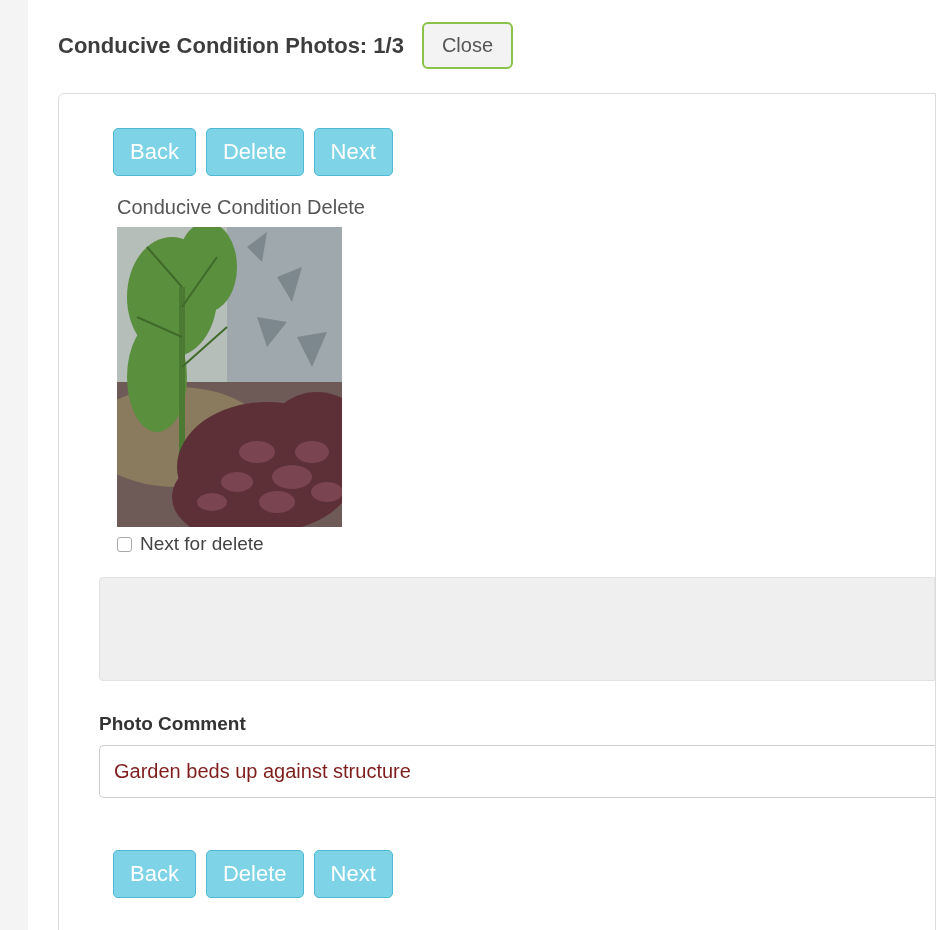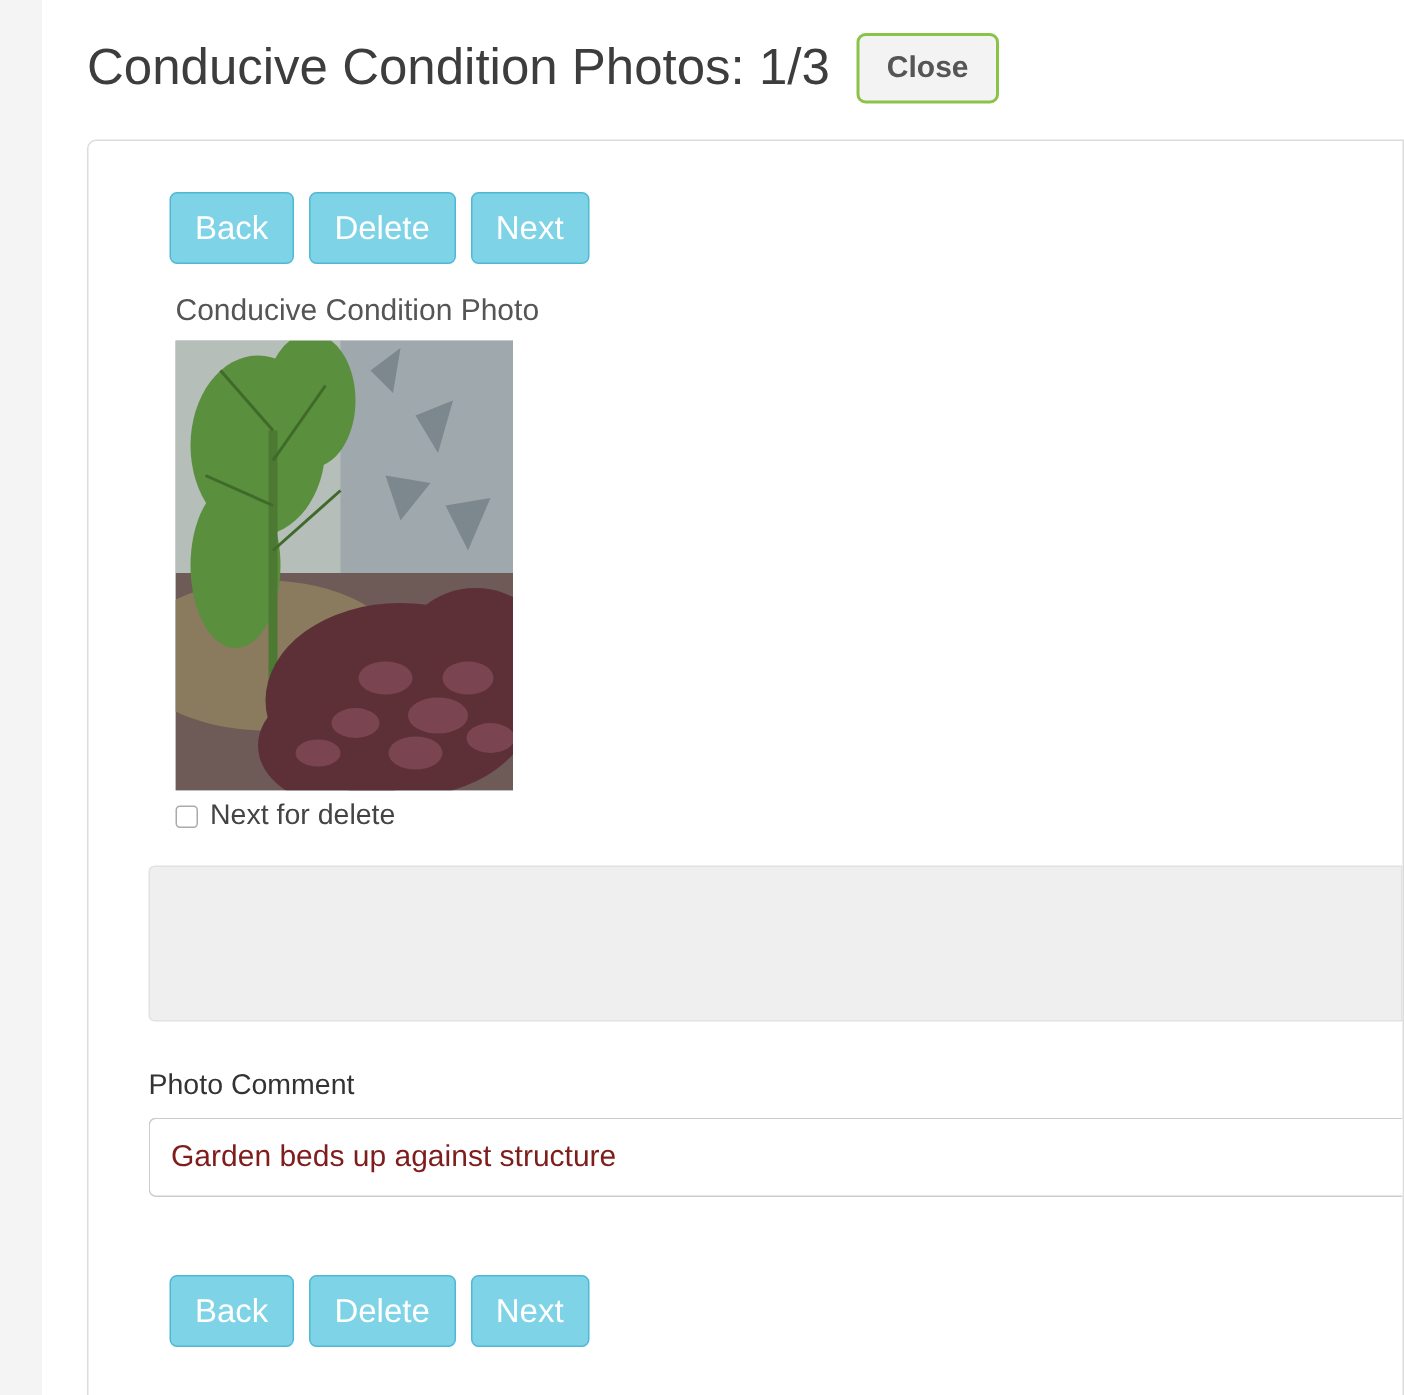--- a/index.html
+++ b/index.html
@@ -27,33 +27,32 @@
     bottom: 0;
     padding: 22px 0 0 30px;
   }
   .header-row {
     display: flex;
     align-items: center;
     gap: 18px;
     margin-bottom: 24px;
   }
   .page-title {
-    font-size: 34px;
-    font-weight: 400;
+    font-size: 22px;
+    font-weight: 700;
     color: #3d3d3d;
   }
   .close-btn {
     font-size: 20px;
     color: #555;
     background: #f3f3f3;
     border: 2px solid #8BC34A;
     border-radius: 6px;
     padding: 10px 18px;
     cursor: pointer;
-    font-weight: bold;
   }
 
   .panel {
     border: 1px solid #dcdcdc;
     border-radius: 6px 0 0 0;
     padding: 34px 0 44px 40px; 
     min-height: 840px;
   }
 
   .nav-row {
@@ -110,21 +109,21 @@
     background: #efefef;
     border: 1px solid #e2e2e2;
     border-radius: 4px 0 0 4px;
     height: 104px;
     margin: 0 0 32px 0;
     width: 100%;
   }
 
   .comment-label{
     font-size: 19px;
-    font-weight: 400;
+    font-weight: 700;
     color: #333;
     margin-bottom: 10px;
   }
   .comment-input{
     width: 100%;
     font-size: 20px;
     color: #7f1d1d;
     padding: 14px 14px;
     border: 1px solid #ccc;
     border-right: none;
@@ -147,21 +146,21 @@
   </div>
 
   <div class="panel">
 
     <div class="nav-row">
       <button class="btn">Back</button>
       <button class="btn">Delete</button>
       <button class="btn">Next</button>
     </div>
 
-    <div class="photo-label">Conducive Condition Photo</div>
+    <div class="photo-label">Conducive Condition Delete</div>
 
     <div class="photo-box">
       <svg viewBox="0 0 225 300" preserveAspectRatio="xMidYMid slice">
         <rect x="0" y="0" width="225" height="300" fill="#b6beb9"></rect>
         <rect x="110" y="0" width="115" height="170" fill="#9fa8ac"></rect>
         <rect x="0" y="155" width="225" height="145" fill="#6e5a56"></rect>
 
         <ellipse cx="60" cy="210" rx="90" ry="50" fill="#8a7a5e"></ellipse>
 
         <g fill="#5a8f3e">

